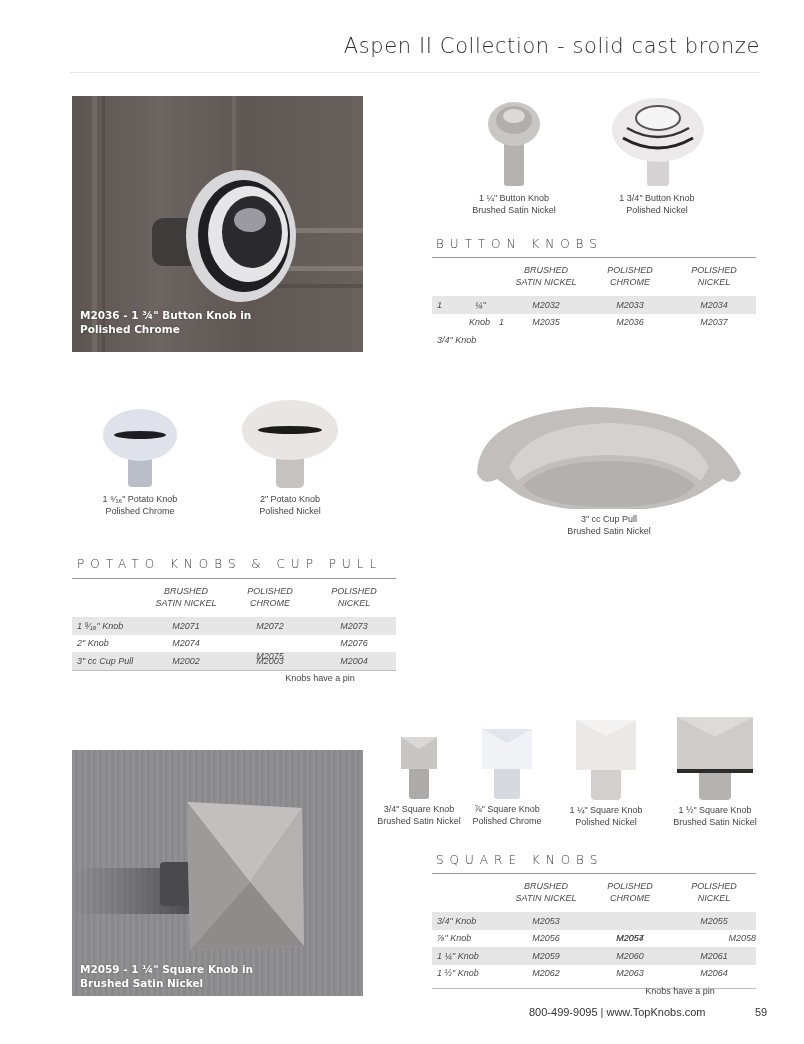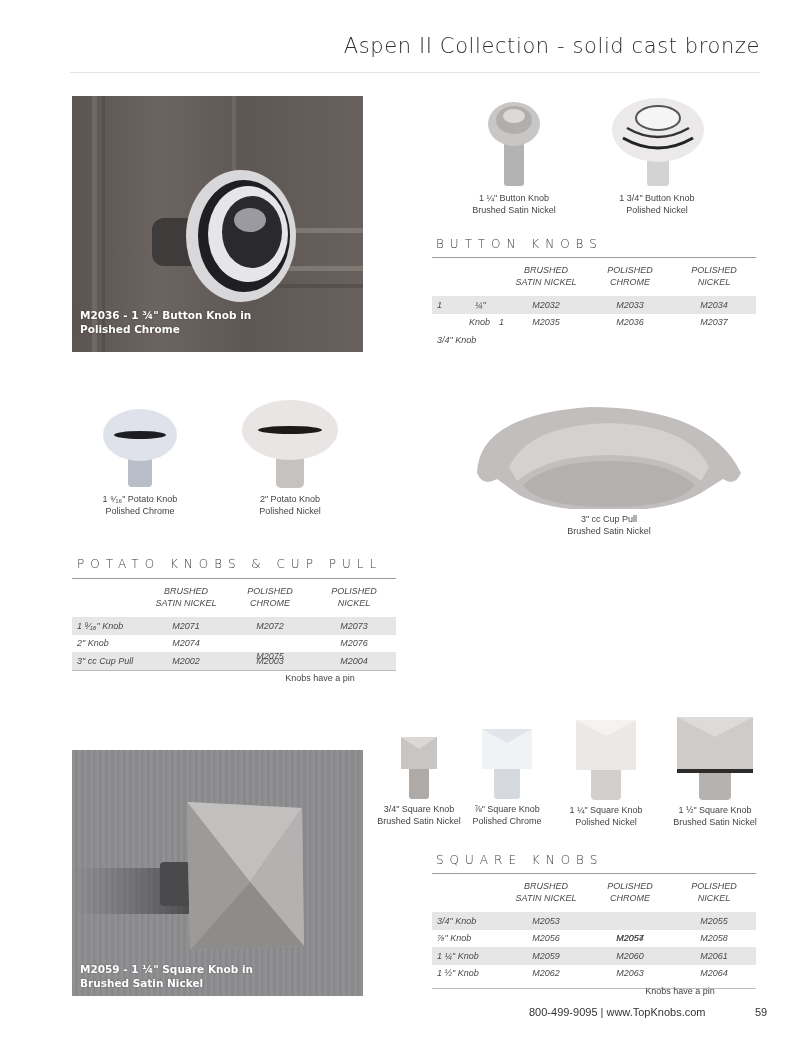--- a/index.html
+++ b/index.html
@@ -285,21 +285,21 @@
   <div class="row shaded">
     <div class="lbl" style="width:72px;">3/4" Knob</div>
     <div class="c" style="width:84px;">M2053</div>
     <div class="c" style="width:84px;margin-top:35px;">M2054</div>
     <div class="c" style="width:84px;">M2055</div>
   </div>
   <div class="row">
     <div class="lbl" style="width:72px;">⅞" Knob</div>
     <div class="c" style="width:84px;">M2056</div>
     <div class="c" style="width:84px;">M2057</div>
-    <div class="c" style="width:84px;">M2058</div>
+    <div class="c" style="width:84px;text-align:right;">M2058</div>
   </div>
   <div class="row shaded">
     <div class="lbl" style="width:72px;">1 ¼" Knob</div>
     <div class="c" style="width:84px;">M2059</div>
     <div class="c" style="width:84px;">M2060</div>
     <div class="c" style="width:84px;">M2061</div>
   </div>
   <div class="row">
     <div class="lbl" style="width:72px;">1 ½" Knob</div>
     <div class="c" style="width:84px;">M2062</div>

